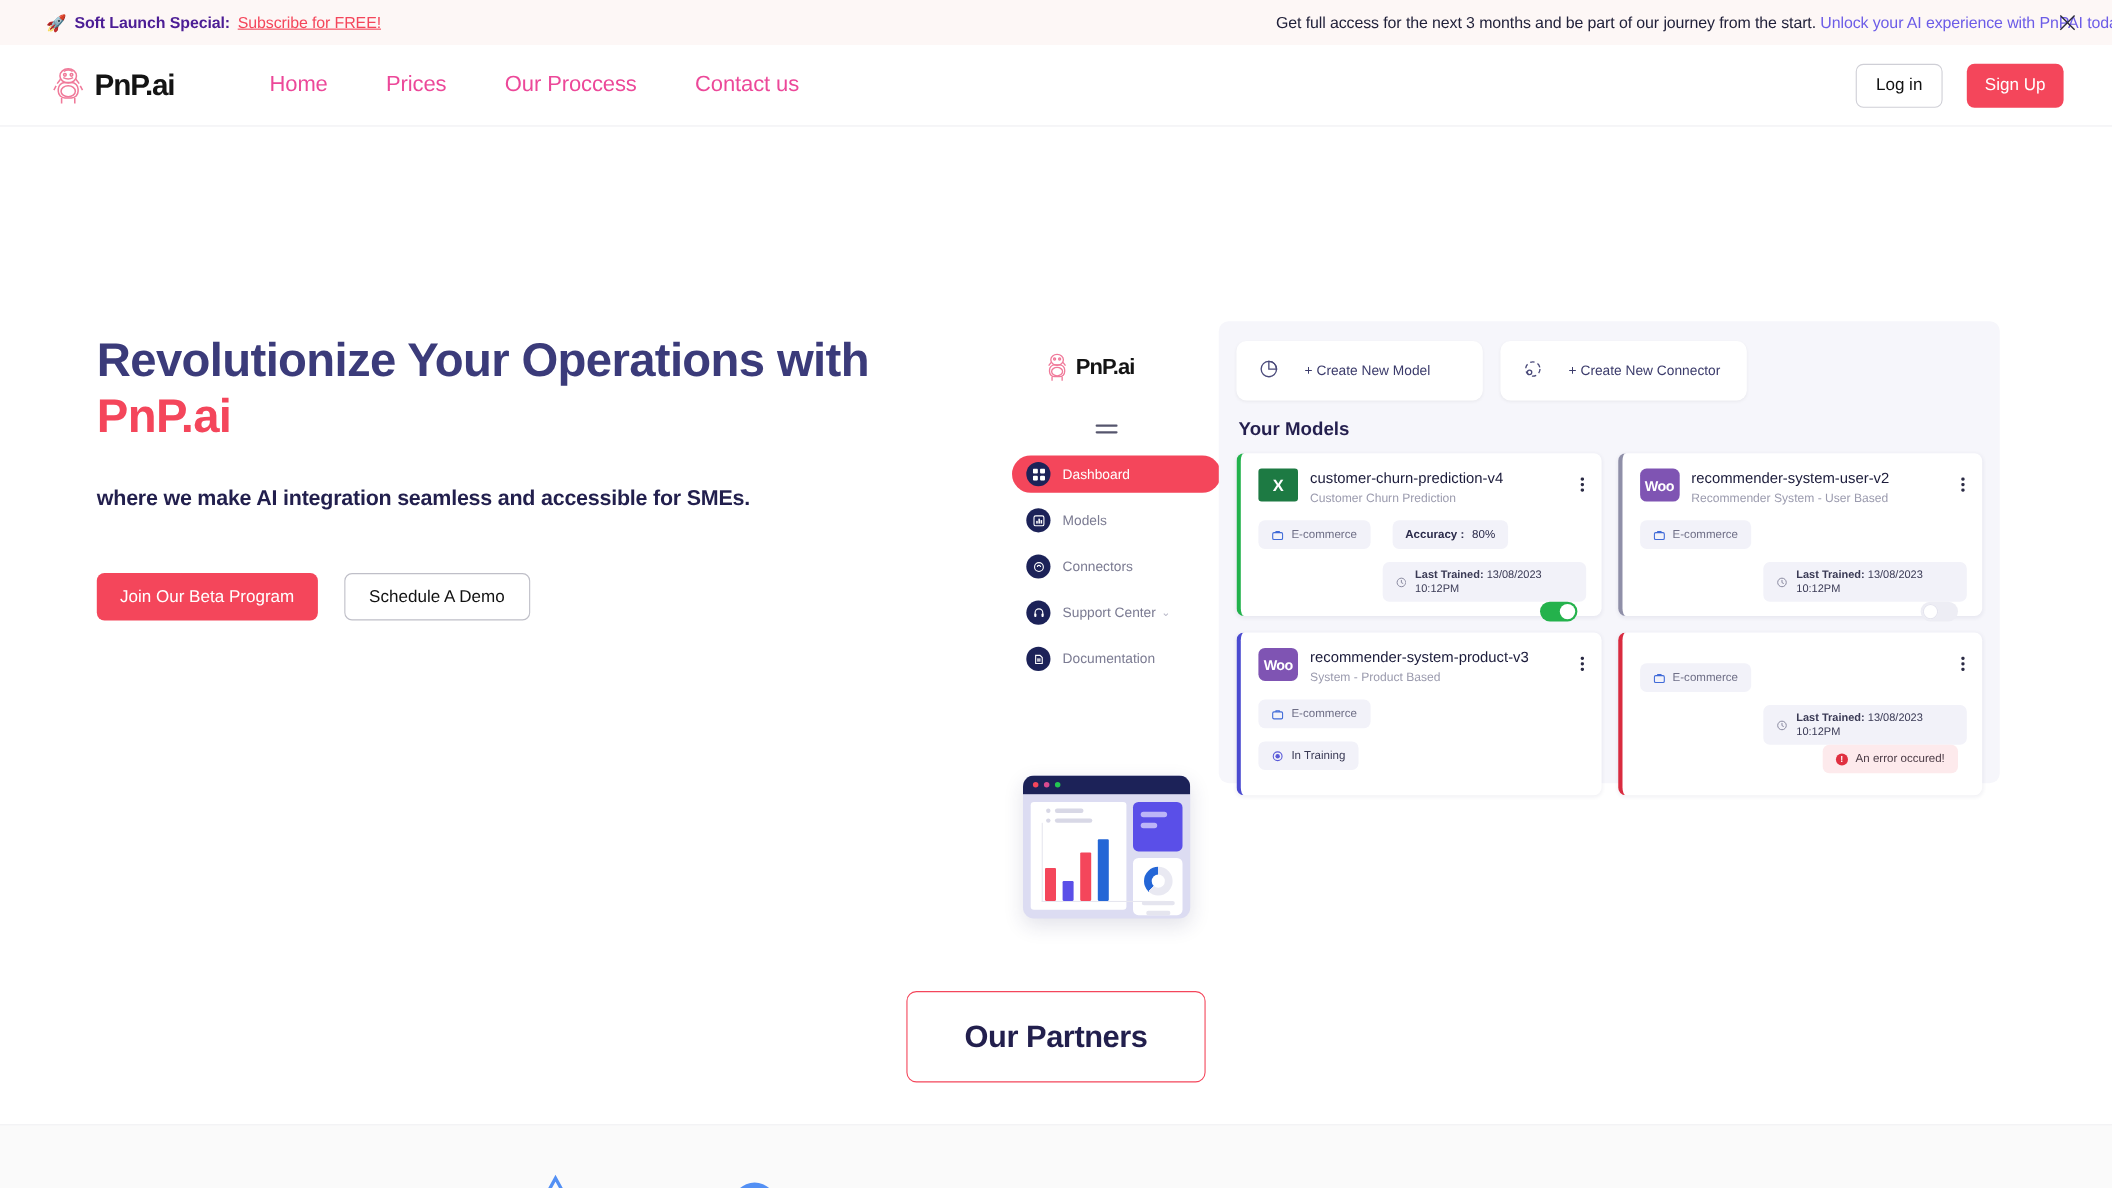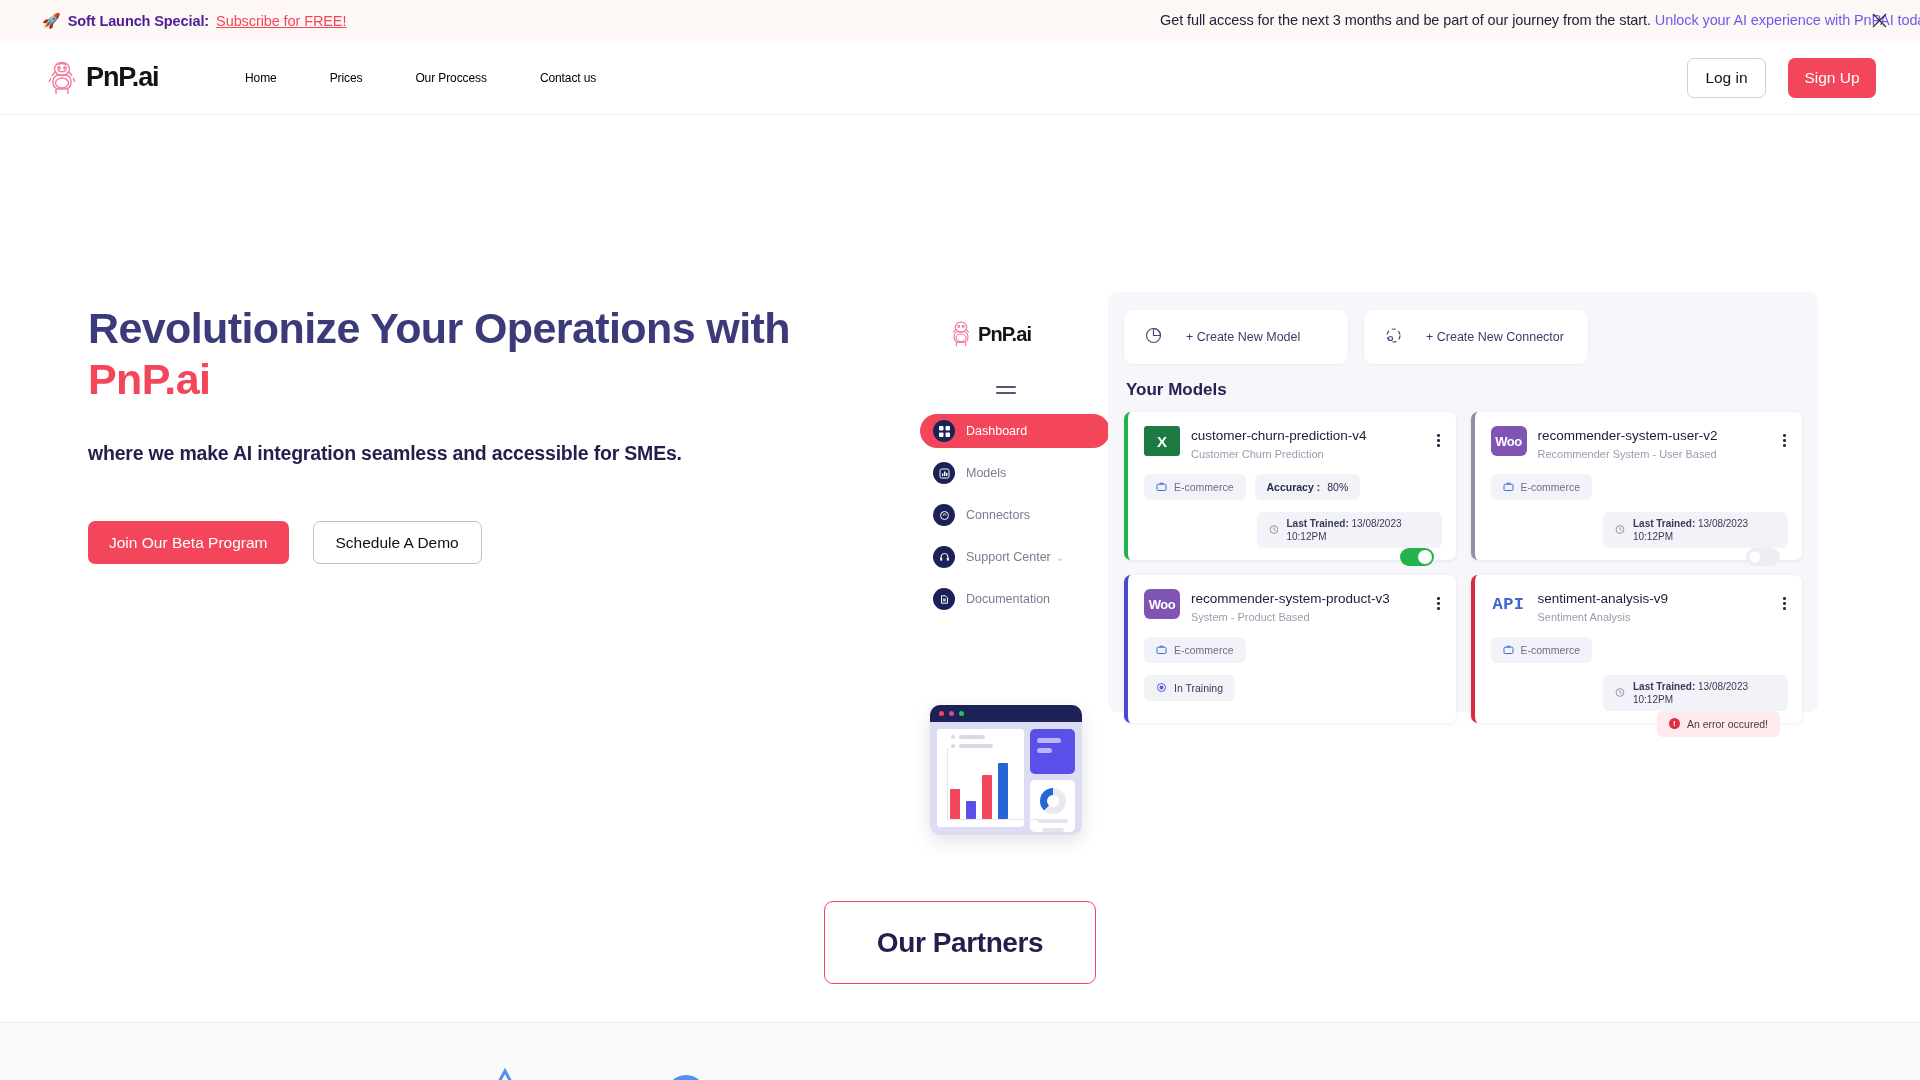--- a/index.html
+++ b/index.html
@@ -56,21 +56,21 @@
   }
   .logo-text {
     font-size: 27px; font-weight: 800; color: #141414;
     letter-spacing: -1.1px;
   }
   .nav-links {
     position: absolute; left: 245px;
     display: flex; align-items: center; gap: 53px;
   }
   .nav-link {
-    font-size: 12px; color: #000000; cursor: pointer;
+    font-size: 20px; color: #ec4899; cursor: pointer;
     letter-spacing: -0.1px;
   }
   .nav-actions {
     position: absolute; right: 44px;
     display: flex; align-items: center; gap: 22px;
   }
   .btn-login {
     width: 79px; height: 40px; border-radius: 7px;
     border: 1px solid #cfcfd6; background: #fff;
     color: #111; font-size: 15.5px; cursor: pointer;
@@ -173,21 +173,21 @@
   .mc-logo.excel { background: #1d7a43; color: #fff; border-radius: 3px; font-size: 15px; }
   .mc-logo.woo { background: #7f54b3; color: #fff; border-radius: 6px; font-size: 13px; letter-spacing: -0.5px; }
   .mc-logo.api { color: #3f63d4; font-size: 17px; letter-spacing: 0.5px; font-family: "Liberation Mono", monospace; }
   .mc-title { font-size: 13.5px; font-weight: 400; color: #1b1b3a; line-height: 1.25; max-width: 215px; }
   .mc-sub { font-size: 11px; color: #9b9bae; margin-top: 3px; }
   .mc-dots {
     position: absolute; right: 16px; top: 22px;
     display: flex; flex-direction: column; gap: 2.5px; cursor: pointer;
   }
   .mc-dots i { width: 2.6px; height: 2.6px; border-radius: 50%; background: #2b2b45; display: block; }
-  .mc-tags { display: flex; gap: 9px; margin-top: 14px; }
+  .mc-tags { display: flex; gap: 20px; margin-top: 14px; }
   .mc-tag {
     background: #f2f2f9; border-radius: 6px; height: 26px;
     display: flex; align-items: center; gap: 7px; padding: 0 12px;
     font-size: 10.5px; color: #6e6e86;
   }
   .mc-tag.acc { color: #2a2a4a; }
   .mc-tag.acc b { font-weight: 700; }
   .mc-foot {
     display: flex; align-items: flex-end; justify-content: space-between;
     margin-top: 12px;
@@ -555,27 +555,20 @@
             <span class="train-badge">
               <svg width="11" height="11" viewBox="0 0 11 11">
                   <circle cx="5.5" cy="5.5" r="4" fill="none" stroke="#5a5ad8" stroke-width="1"></circle>
                   <circle cx="5.5" cy="5.5" r="2" fill="#5a5ad8"></circle>
                 </svg>
               <span>In Training</span>
             </span>
           </div>
 
           <div class="mock-card red">
-            <div class="mc-head">
-              <span class="mc-logo api">API</span>
-              <span>
-                <span class="mc-title">sentiment-analysis-v9</span>
-                <span class="mc-sub" style="display:block">Sentiment Analysis</span>
-              </span>
-            </div>
             <div class="mc-dots">
                 <i></i>
                 <i></i>
                 <i></i>
               </div>
             <div class="mc-tags">
               <span class="mc-tag">
                 <svg width="11" height="11" viewBox="0 0 11 11">
                     <rect x="1" y="3.2" width="9" height="6.3" rx="1.2" fill="none" stroke="#3f6ad8" stroke-width="1"></rect>
                     <path d="M4 3.2 V2.2 h3 v1" fill="none" stroke="#3f6ad8" stroke-width="1"></path>

